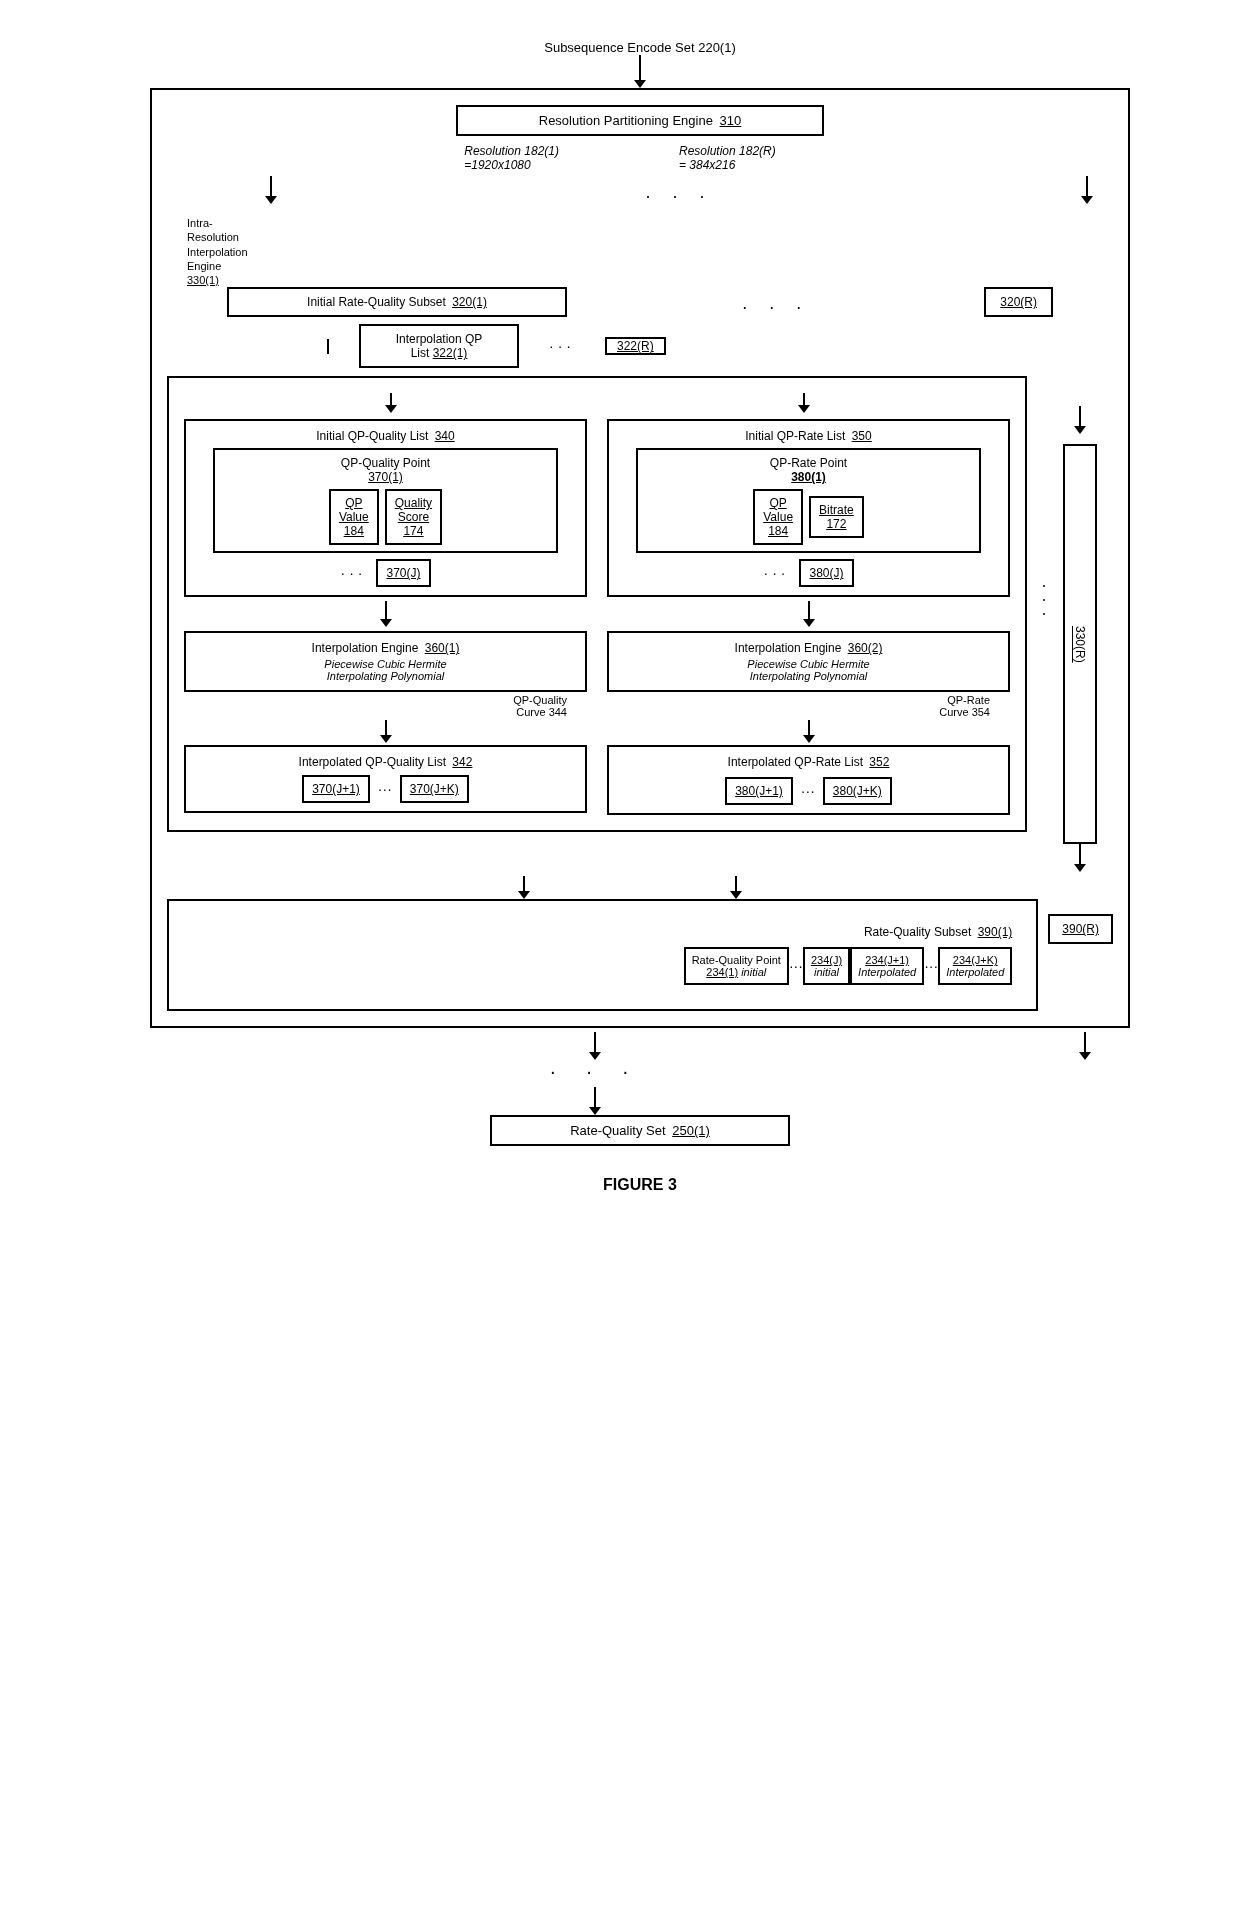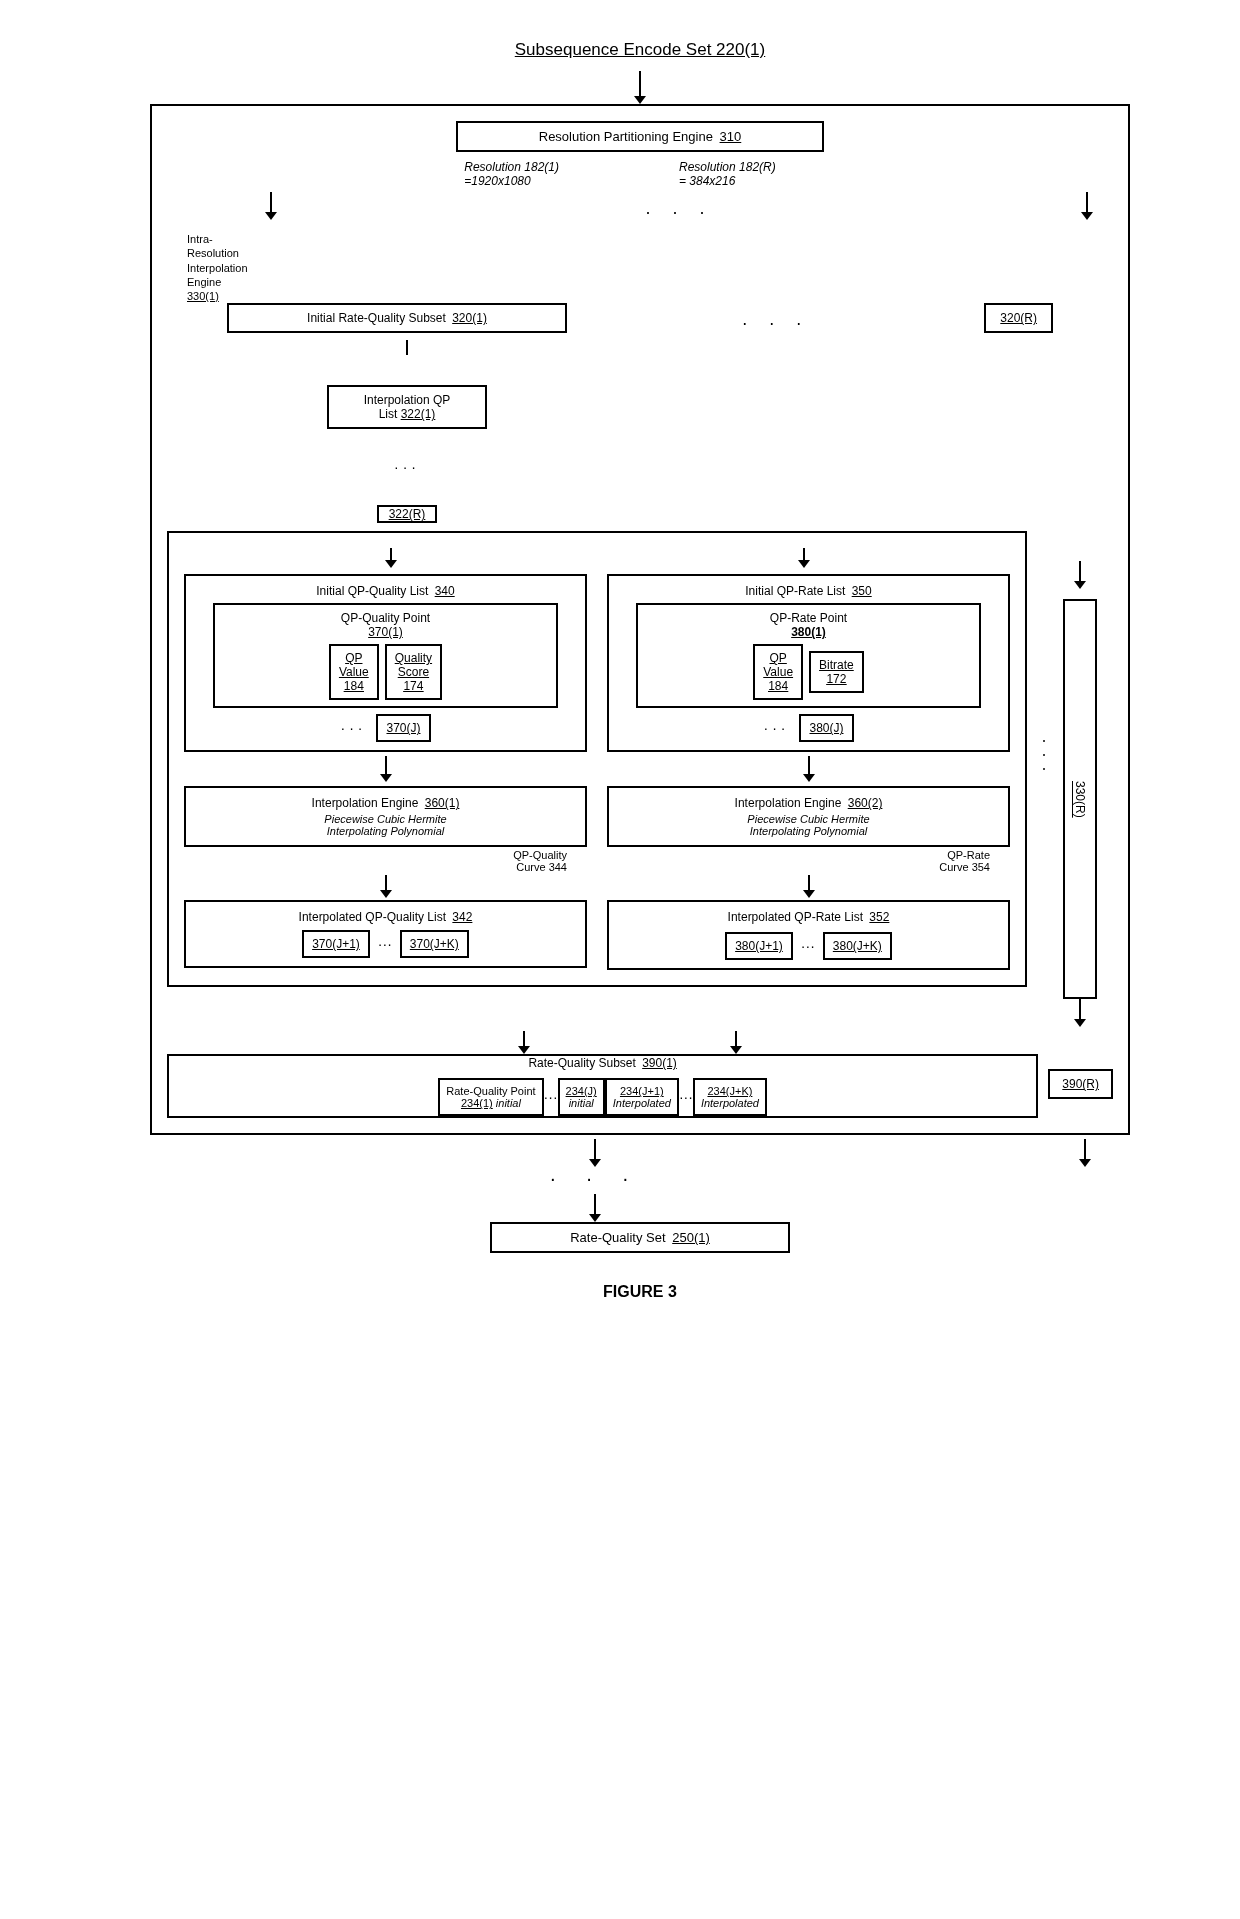--- a/index.html
+++ b/index.html
@@ -125,24 +125,24 @@
       padding: 8px;
       display: flex;
       flex-direction: column;
       align-items: center;
     }
 
     
     .rq-subset-box {
       border: 2px solid #000;
       width: 100%;
-      padding: 0;
-      display: flex;
-      flex-direction: column;
-      align-items: center;
+      padding: 24px;
+      display: flex;
+      flex-direction: column;
+      align-items: flex-end;
     }
 
     .subset-row {
       display: flex;
       flex-direction: row;
       gap: 0;
       align-items: center;
       flex-wrap: wrap;
       justify-content: center;
     }
@@ -181,21 +181,21 @@
     }
 
   </style>
 </head>
 <body>
 
 <div class="diagram-wrapper">
   <div class="diagram-container">
 
     <div class="flex-center" style="width:100%;">
-      <div style="font-size:17px; margin-bottom:11px;text-decoration:underline;">Subsequence Encode Set 220(1)</div>
+      <div style="font-size:13px; margin-bottom:0;">Subsequence Encode Set 220(1)</div>
       <div class="arrow-container">
         <div class="arrow-segment" style="height:25px;"></div>
         <div class="arrowhead-down"></div>
       </div>
     </div>
 
     <div class="outer-engine-box" style="width:980px;">
 
       <div class="flex-center" style="width:100%;">
         <div class="box" style="width:368px;">
@@ -261,21 +261,21 @@
 
         <div style="display:flex; flex-direction:column; align-items:center;">
           <div class="box" style="font-size:12px; padding:6px 14px;">
             <span class="underline">320(R)</span>
           </div>
         </div>
       </div>
 
       <div style="display:flex; flex-direction:row; width:100%; padding:0 60px; margin-top:6px; justify-content:space-between;">
         <div style="display:flex; flex-direction:column; align-items:center; margin-left:100px;">
-          <div style="display:flex; flex-direction:column; align-items:center; gap:30px;">
+          <div style="display:flex; flex-direction:row; align-items:center; gap:30px;">
 
             <div style="display:flex; flex-direction:column; align-items:center; margin-top:0;">
               <div class="arrow-segment" style="height:15px;"></div>
             </div>
 
             <div style="display:flex; flex-direction:column; align-items:center;">
               <div class="box" style="width:160px; font-size:12px; text-align:center;">
                 <div>Interpolation QP</div>
                 <div>List <span class="underline">322(1)</span></div>
               </div>

